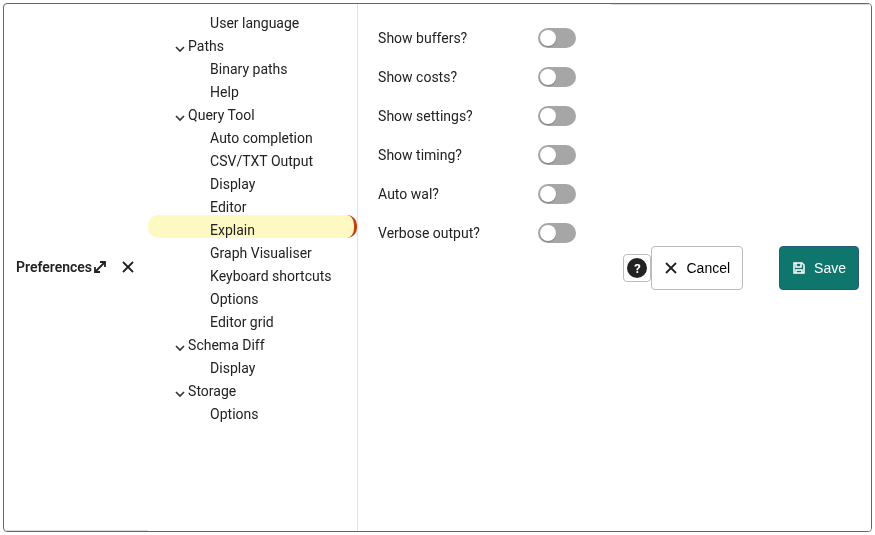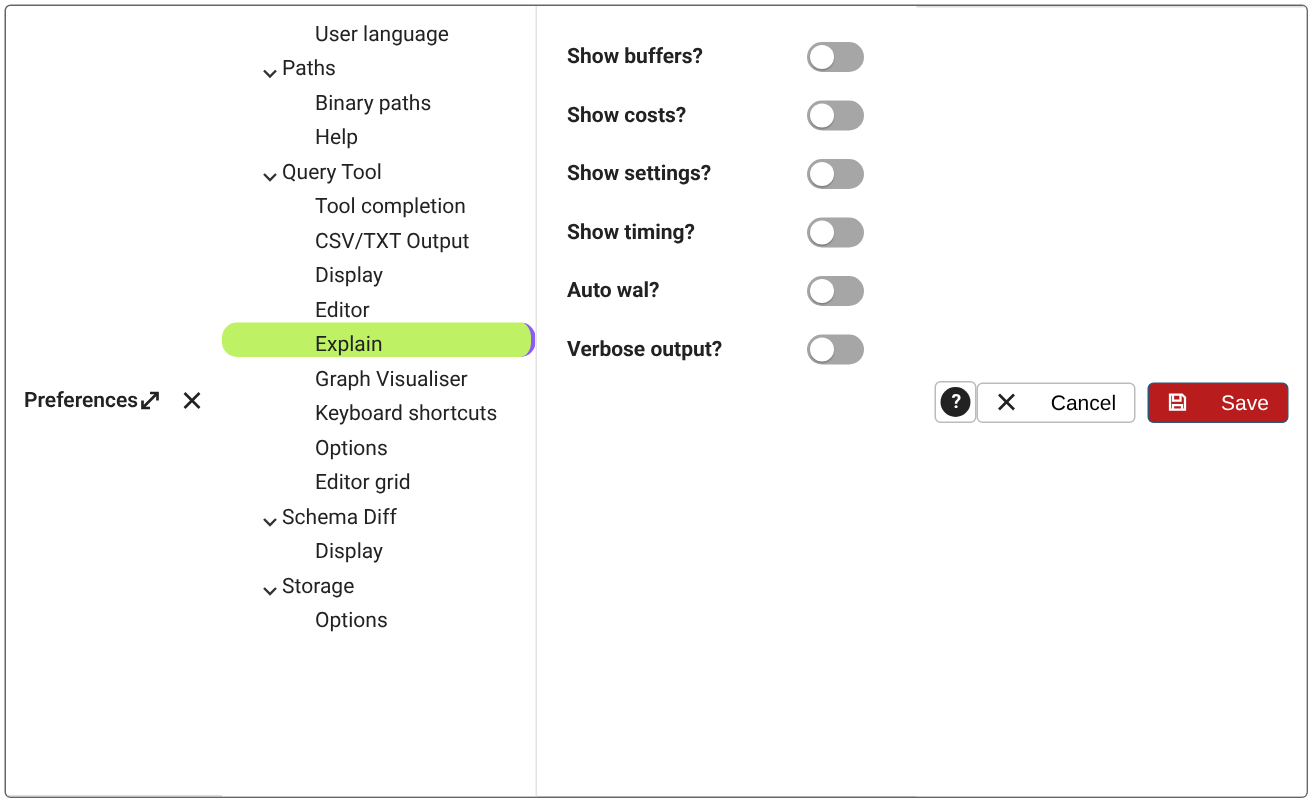--- a/index.html
+++ b/index.html
@@ -61,22 +61,22 @@
 
   .tree-row {
     display: flex;
     align-items: flex-end;
     height: 23px;
     padding-left: 6px;
     cursor: pointer;
     white-space: nowrap;
   }
   .tree-row.selected {
-    background: #bef264;
-    border-right: 3px solid #8b5cf6;
+    background: #fef9c3;
+    border-right: 3px solid #c2410c;
     border-radius: 10px;
   }
   .chev {
     width: 16px;
     display: inline-flex;
     justify-content: center;
     color: #333;
   }
   .tree-label {
     color: #222;
@@ -90,21 +90,20 @@
     overflow-y: auto;
   }
   .setting-row {
     display: flex;
     align-items: center;
     height: 39px;
   }
   .setting-label {
     width: 160px;
     color: #222;
-    font-weight: bold;
   }
   .toggle {
     width: 38px;
     height: 20px;
     border-radius: 11px;
     background: #a6a6a6;
     position: relative;
     cursor: pointer;
   }
   .toggle .knob {
@@ -147,35 +146,36 @@
     align-items: center;
     justify-content: center;
     font-weight: 700;
     font-size: 13px;
   }
   .footer-actions {
     display: flex;
     gap: 8px;
   }
   .btn {
-    height: 27px;
+    height: 44px;
     border-radius: 4px;
     border: 1px solid #bbb;
     background: #fff;
     display: inline-flex;
     align-items: center;
     padding: 0 12px;
-    gap: 22px;
+    gap: 8px;
     font-size: 14px;
     cursor: pointer;
   }
   .btn.primary {
-    background: #b91c1c;
+    background: #0f766e;
     border-color: #2b587a;
     color: #fff;
+    margin-left: 28px;
   }
   .btn svg { display: block; }
 </style>
 </head>
 <body>
 
 <div class="window">
 
   <div class="titlebar">
     <div class="title">Preferences</div>
@@ -223,21 +223,21 @@
         <div class="tree-row indent-1">
           <span class="chev">
             <svg width="10" height="10" viewBox="0 0 10 10" fill="none" stroke="#333" stroke-width="1.6">
               <polyline points="1,3 5,7 9,3"></polyline>
             </svg>
           </span>
           <span class="tree-label">Query Tool</span>
         </div>
         <div class="tree-row indent-2">
           <span class="chev"></span>
-          <span class="tree-label">Tool completion</span>
+          <span class="tree-label">Auto completion</span>
         </div>
         <div class="tree-row indent-2">
           <span class="chev"></span>
           <span class="tree-label">CSV/TXT Output</span>
         </div>
         <div class="tree-row indent-2">
           <span class="chev"></span>
           <span class="tree-label">Display</span>
         </div>
         <div class="tree-row indent-2">

